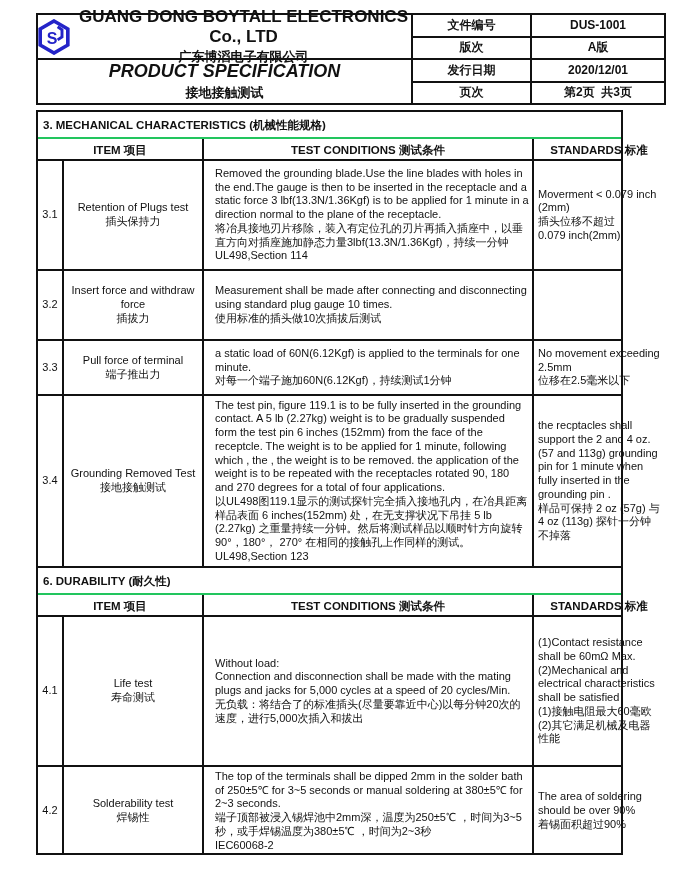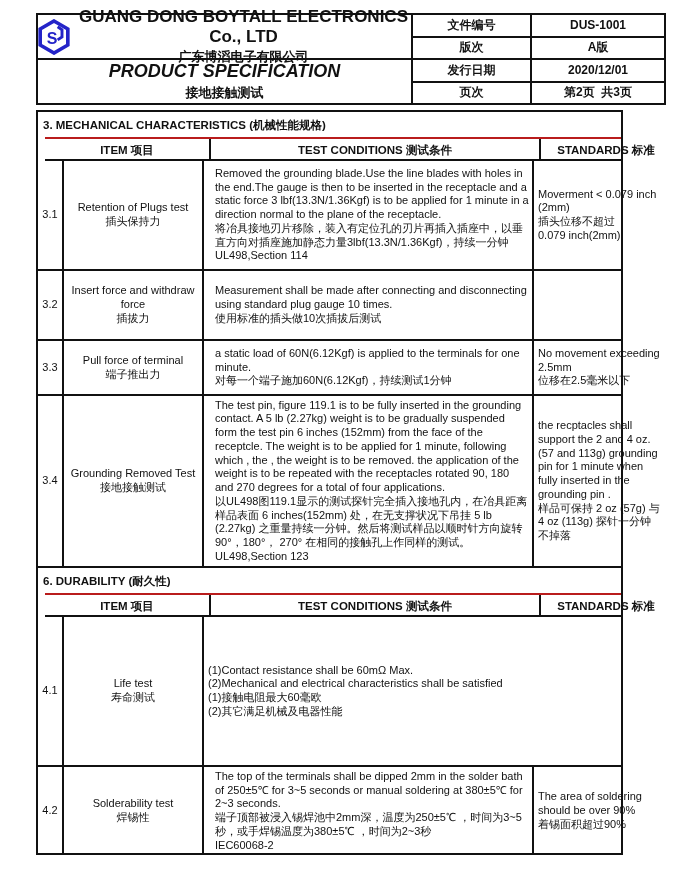--- a/index.html
+++ b/index.html
@@ -25,21 +25,21 @@
   .hv-label { width:119px; border-right:2px solid #111; display:flex; align-items:center; justify-content:center;
               font-size:12px; font-weight:bold; }
   .hv-value { flex:1; display:flex; align-items:center; justify-content:center;
               font-size:12px; font-weight:bold; white-space:pre-wrap; }
 
   
   .content { position:absolute; left:36px; top:110px; width:587px; height:745px;
              border:2px solid #111; display:flex; flex-direction:column; }
   .sec-title { font-size:11.5px; font-weight:bold; padding:6px 4px 4px 5px; }
   .row { display:grid; grid-template-columns:26px 140px 330px 130px; border-bottom:2px solid #111; }
-  .row.head { grid-template-columns:166px 330px 130px; border-top:2px solid #b91c1c;margin-left:7px; }
+  .row.head { grid-template-columns:166px 330px 130px; border-top:2px solid #22c55e; }
   .c { border-right:2px solid #111; font-size:11px; line-height:1.25; padding:1px 3px;
        display:flex; align-items:center; white-space:pre-line; }
   .c.last { border-right:none; }
   .c.center { justify-content:center; text-align:center; }
   .c.head-c { font-weight:bold; font-size:11.5px; justify-content:center; text-align:center; padding:4px 2px; }
   .c.cond { text-align:left;margin-left:8px; }
   .c.std { text-align:left; padding-left:4px;border-radius:8px; }
   .h-hdr { min-height:24px; }
   .r31 { min-height:110px; }
   .r32 { min-height:70px; }
@@ -148,20 +148,23 @@
     <div class="row head h-hdr">
       <div class="c head-c">ITEM 项目</div>
       <div class="c head-c">TEST CONDITIONS 测试条件</div>
       <div class="c head-c last">STANDARDS 标准</div>
     </div>
 
     <div class="row r41 grow">
       <div class="c center">4.1</div>
       <div class="c center">Life test
 寿命测试</div>
+      <div class="c cond">Without load:
+Connection and disconnection shall be made with the mating plugs and jacks for 5,000 cycles at a speed of 20 cycles/Min.
+无负载：将结合了的标准插头(尽量要靠近中心)以每分钟20次的速度，进行5,000次插入和拔出</div>
       <div class="c std last">(1)Contact resistance shall be 60mΩ Max.
 (2)Mechanical and electrical characteristics shall be satisfied
 (1)接触电阻最大60毫欧
 (2)其它满足机械及电器性能</div>
     </div>
 
     <div class="row r42">
       <div class="c center">4.2</div>
       <div class="c center">Solderability test
 焊锡性</div>

